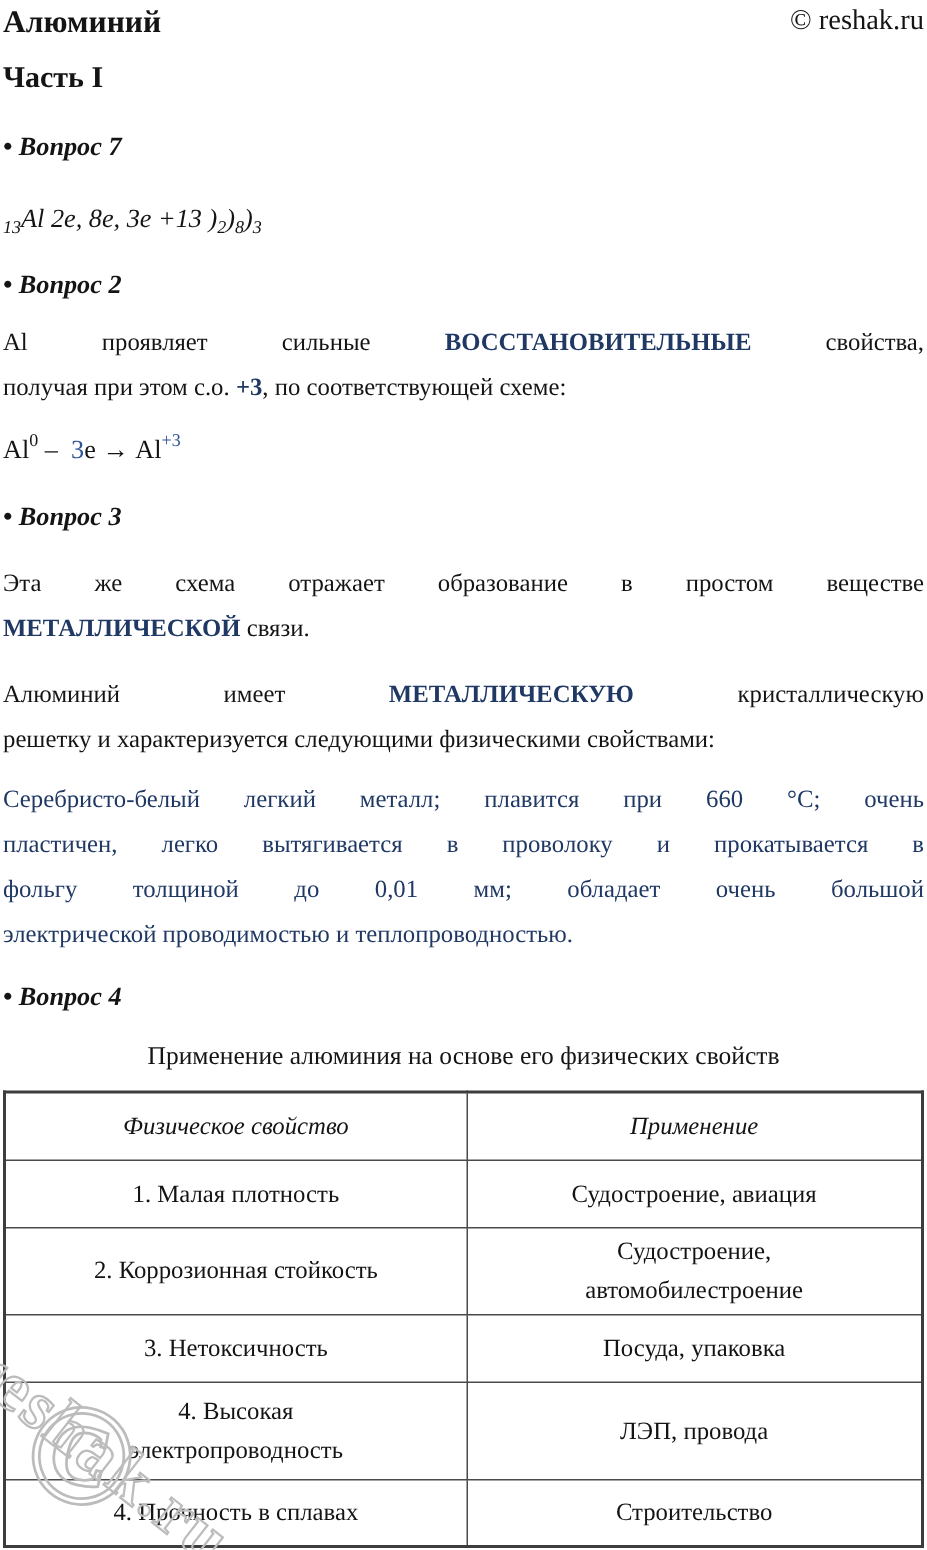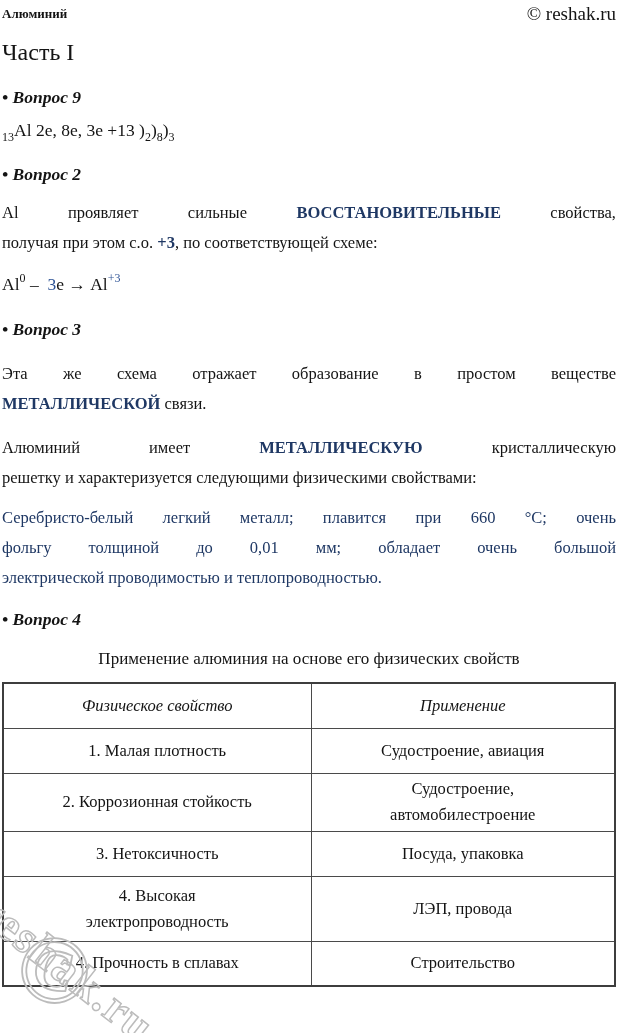--- a/index.html
+++ b/index.html
@@ -7,33 +7,33 @@
   body {
     position:relative;
     background:#ffffff;
     color:#141414;
     font-family:"Liberation Serif","DejaVu Serif",serif;
     overflow:hidden;
   }
   .doc { position:absolute; inset:0; padding:0 2px; }
 
   .titlebar { display:flex; justify-content:space-between; align-items:flex-start; padding-top:3px; }
-  .doc-title { font-size:13px; font-weight:bold; line-height:22px;text-align:right; }
+  .doc-title { font-size:21px; font-weight:bold; line-height:22px;text-align:right; }
   .copyright { font-size:19px; line-height:22px; }
 
-  .part-heading { margin-top:16px; font-size:24px; font-weight:normal; line-height:22px; }
+  .part-heading { margin-top:16px; font-size:20px; font-weight:bold; line-height:22px; }
 
   .q-heading { font-size:17.5px; font-weight:bold; font-style:italic; line-height:22px; }
   .mt-q1 { margin-top:23px; }
   .mt-q2 { margin-top:21px; }
   .mt-q3 { margin-top:21px; }
   .mt-q4 { margin-top:15px; }
 
   .formula { font-size:17.5px; white-space:pre; line-height:24px; }
-  .formula-1 { margin-top:10px; }
+  .formula-1 { margin-top:25px;font-style:italic; }
   .formula-2 { margin-top:13px; line-height:26px; }
   sub.s { font-size:12px; line-height:0; }
   sup.s { font-size:12px; line-height:0; position:relative; top:-1px; }
 
   .para { font-size:16.5px; }
   .para .ln { display:block; line-height:30px; }
   .jl { text-align:justify; text-align-last:justify; }
   .q2-para { margin-top:13px; }
   .p1 { margin-top:19px; }
   .p2 { margin-top:14px; }
@@ -75,21 +75,21 @@
 
 <div class="doc">
 
   <div class="titlebar">
     <span class="doc-title">Алюминий</span>
     <span class="copyright">© reshak.ru</span>
   </div>
 
   <div class="part-heading">Часть I</div>
 
-  <div class="q-heading mt-q1">• Вопрос 9</div>
+  <div class="q-heading mt-q1">• Вопрос 7</div>
 
   <div class="formula formula-1"><sub class="s">13</sub><span>Al 2е, 8е, 3е +13 )</span><sub class="s">2</sub><span>)</span><sub class="s">8</sub><span>)</span><sub class="s">3</sub></div>
 
   <div class="q-heading mt-q2">• Вопрос 2</div>
 
   <div class="para q2-para">
     <span class="ln jl"><span>Al проявляет сильные </span><span class="navy">ВОССТАНОВИТЕЛЬНЫЕ</span><span> свойства,</span></span>
     <span class="ln"><span>получая при этом с.о. </span><span class="navy">+3</span><span>, по соответствующей схеме:</span></span>
   </div>
 
@@ -102,20 +102,21 @@
     <span class="ln"><span class="navy">МЕТАЛЛИЧЕСКОЙ</span><span> связи.</span></span>
   </div>
 
   <div class="para p2">
     <span class="ln jl"><span>Алюминий имеет </span><span class="navy">МЕТАЛЛИЧЕСКУЮ</span><span> кристаллическую</span></span>
     <span class="ln">решетку и характеризуется следующими физическими свойствами:</span>
   </div>
 
   <div class="para p3 bluetext">
     <span class="ln jl">Серебристо-белый легкий металл; плавится при 660 °С; очень</span>
+    <span class="ln jl">пластичен, легко вытягивается в проволоку и прокатывается в</span>
     <span class="ln jl">фольгу толщиной до 0,01 мм; обладает очень большой</span>
     <span class="ln">электрической проводимостью и теплопроводностью.</span>
   </div>
 
   <div class="q-heading mt-q4">• Вопрос 4</div>
 
   <div class="caption">Применение алюминия на основе его физических свойств</div>
 
   <table class="apps">
     <colgroup>

